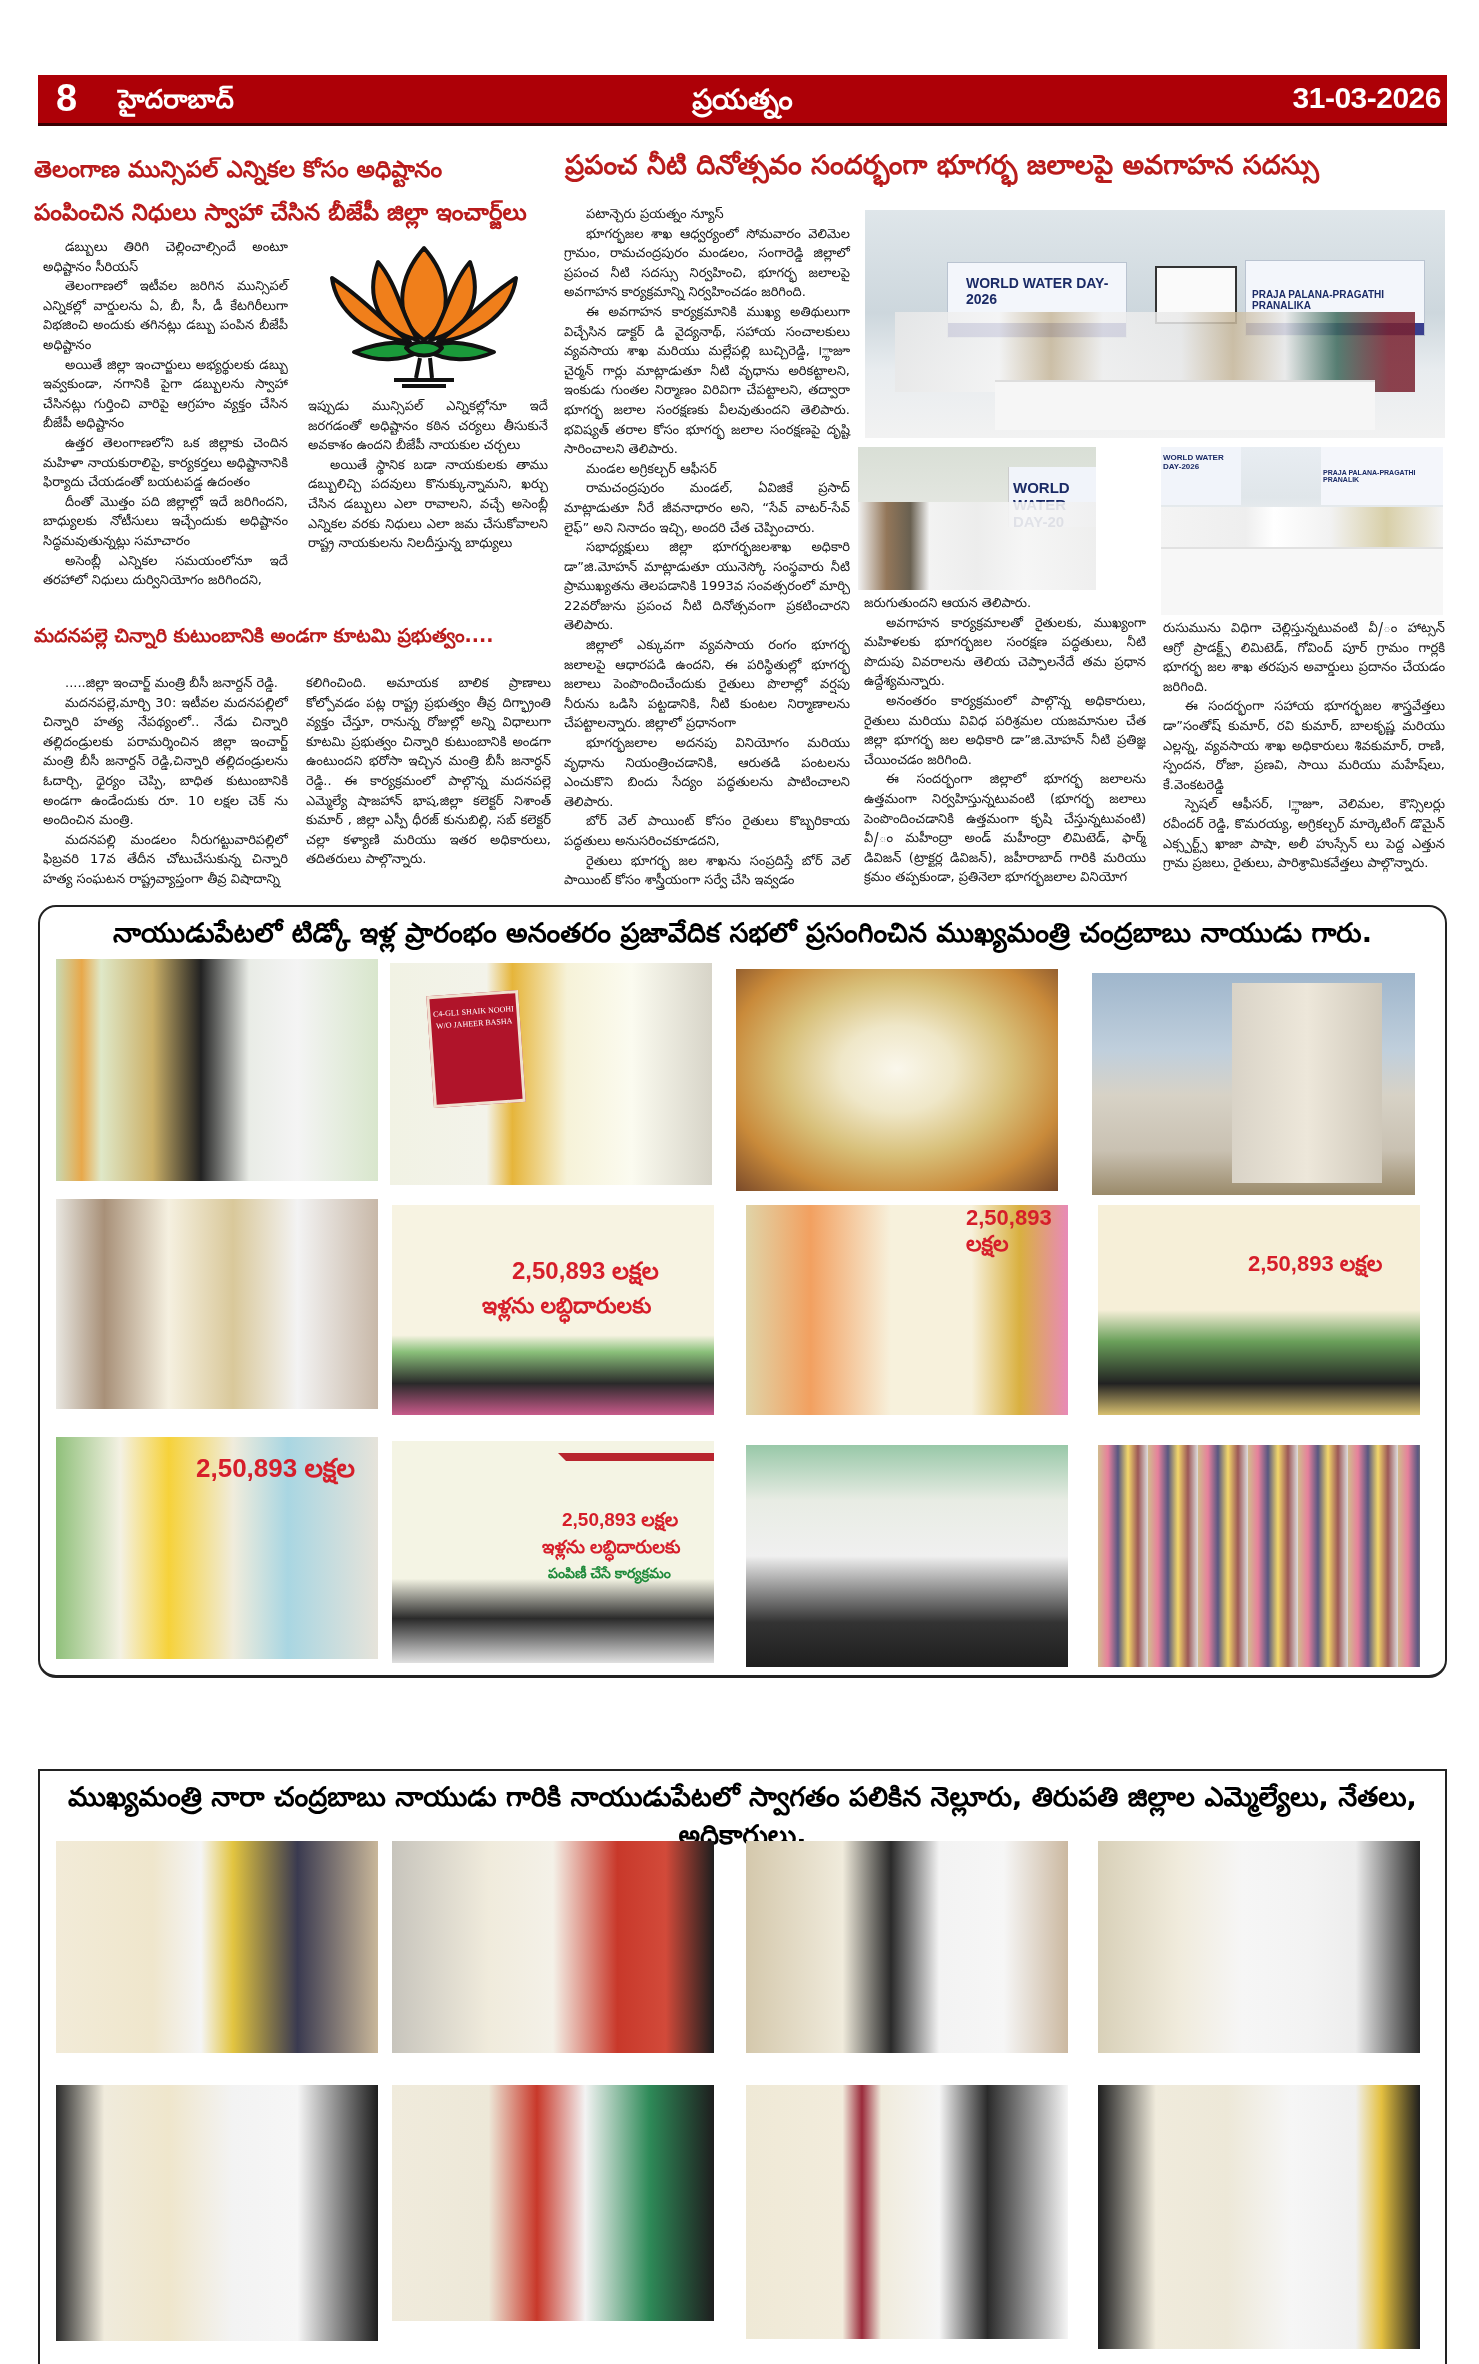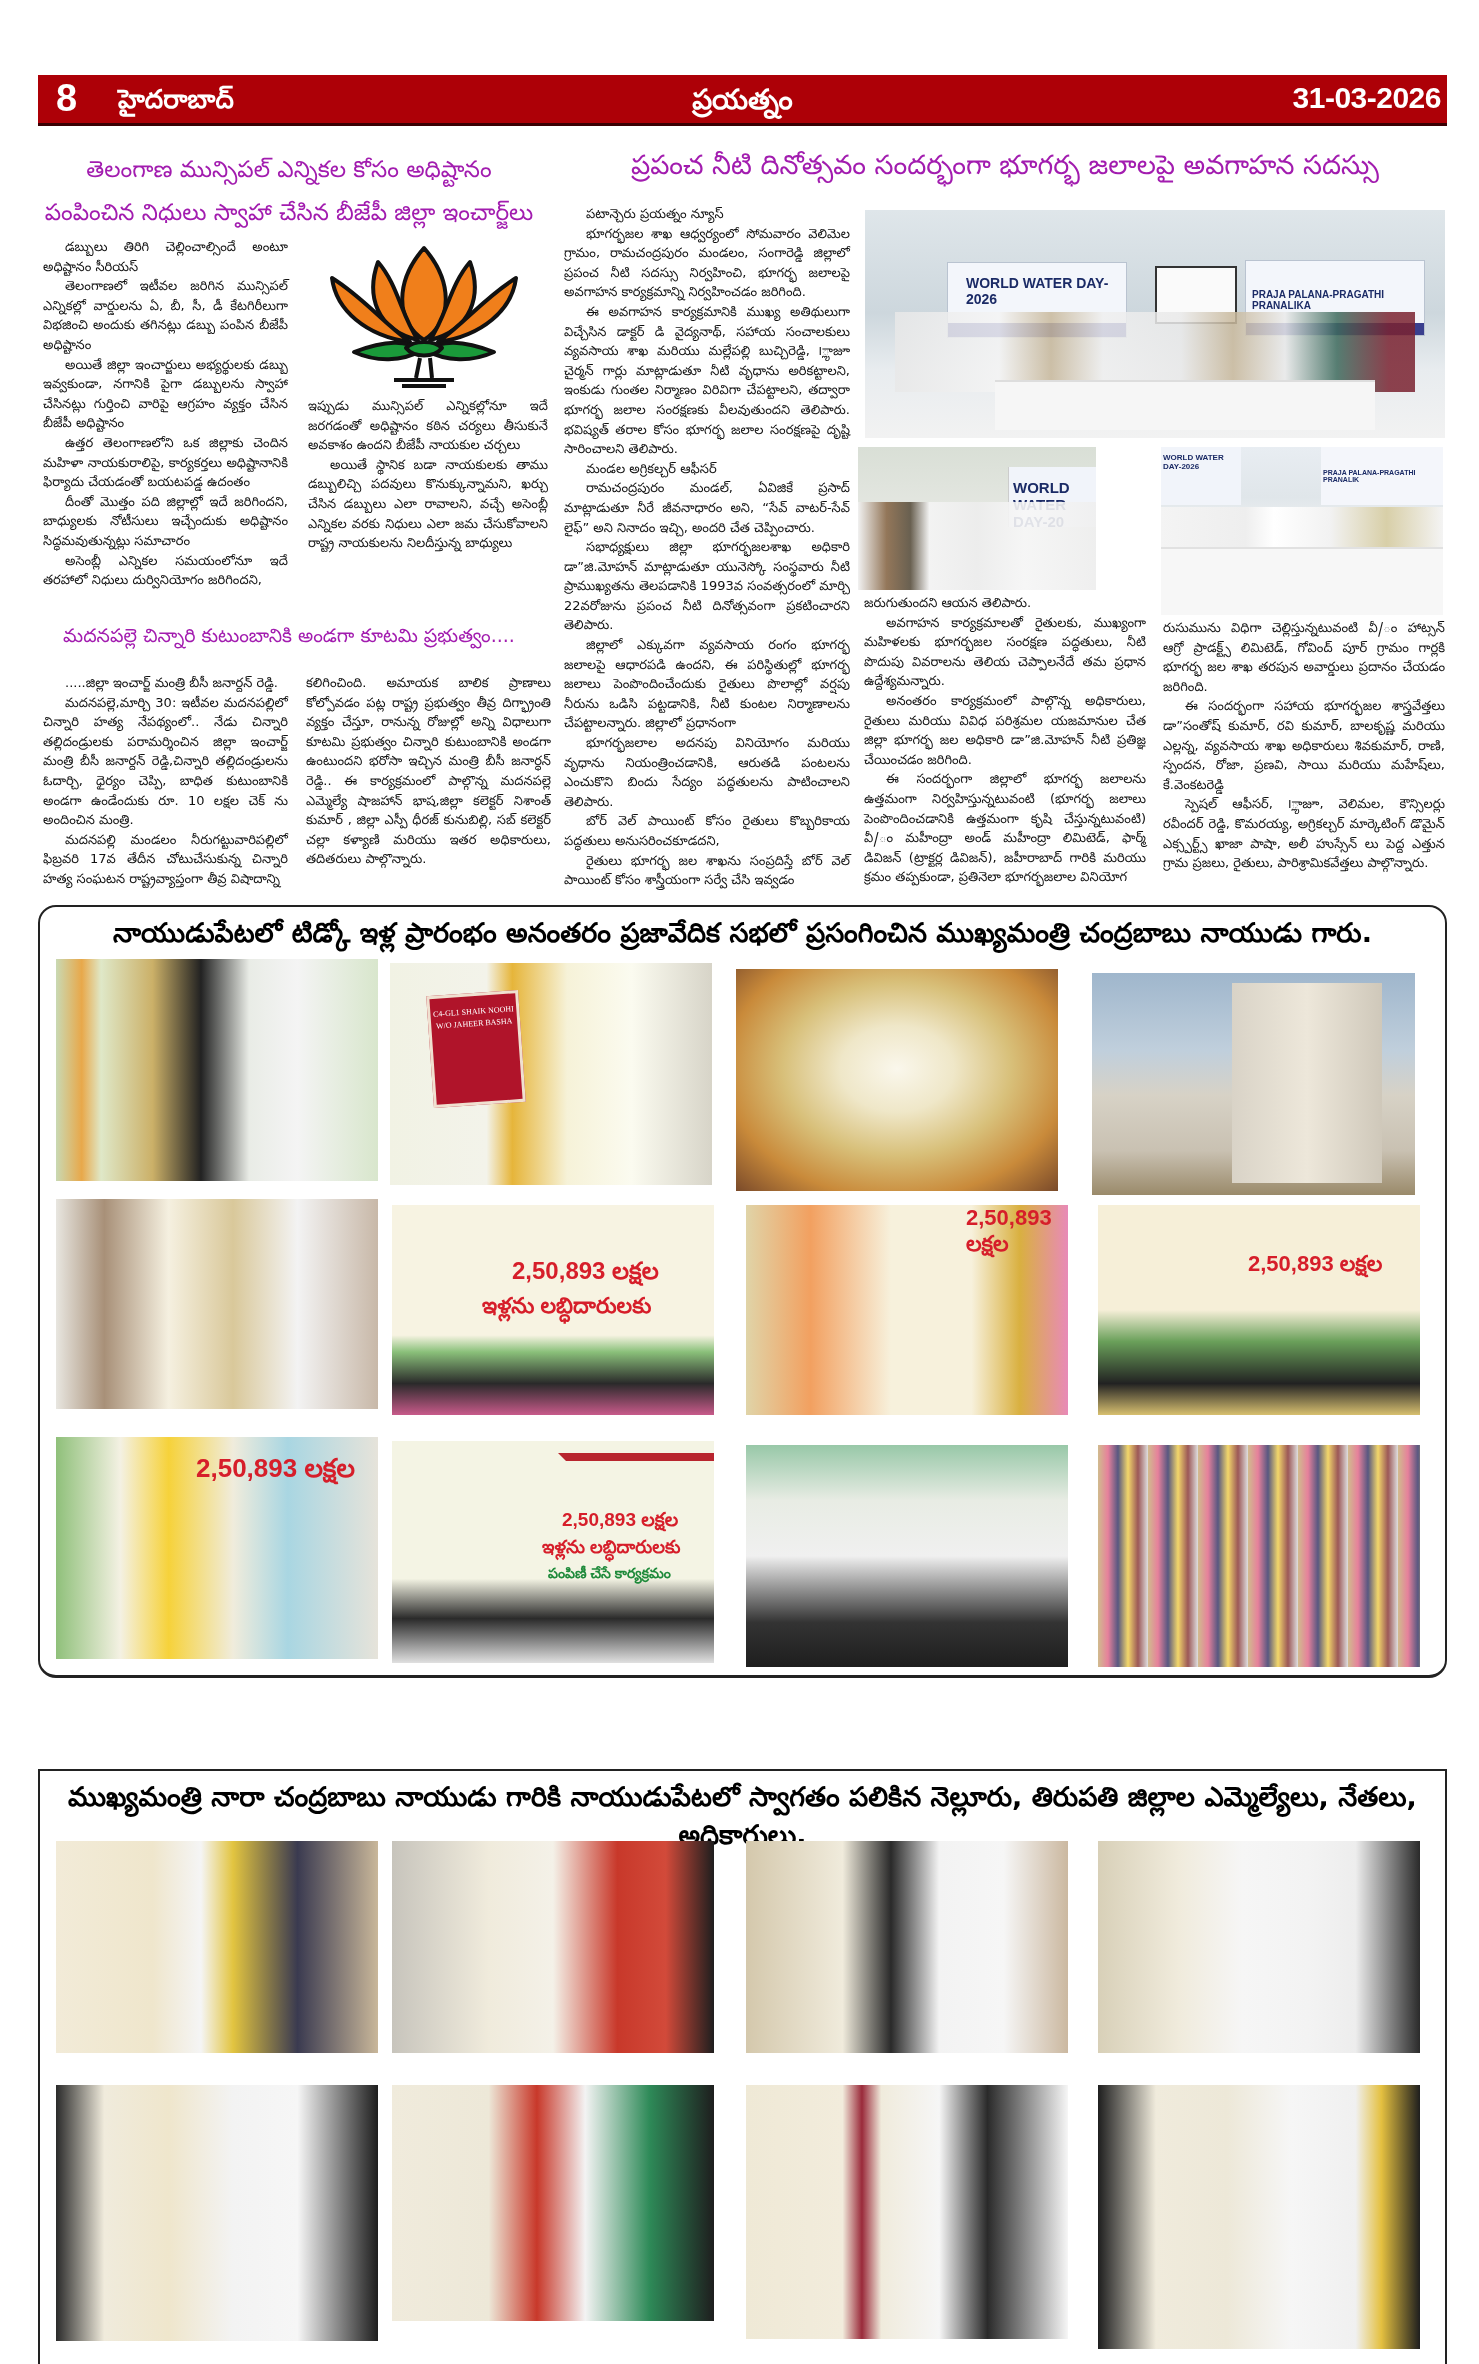--- a/index.html
+++ b/index.html
@@ -6,21 +6,21 @@
   body { width:1479px; height:2364px; position:relative; overflow:hidden;
          font-family:"DejaVu Sans", sans-serif; color:#111; }
   .abs { position:absolute; }
   .masthead { left:38px; top:75px; width:1409px; height:48px; background:#ad0007;
               border-bottom:3px solid #3a0003; color:#fff; }
   .mh-page { left:18px; top:2px; font-family:"Liberation Sans",sans-serif; font-weight:bold; font-size:38px; }
   .mh-city { left:56px; top:9px; font-weight:bold; font-size:26px;margin-left:24px; }
   .mh-name { left:0; width:100%; top:8px; text-align:center; font-weight:bold; font-size:28px; }
   .mh-date { right:6px; top:6px; font-family:"Liberation Sans",sans-serif; font-weight:bold; font-size:30px; letter-spacing:-0.5px; }
 
-  .headline { font-weight:normal; color:#a21caf; text-align:center; line-height:1.25; }
+  .headline { font-weight:bold; color:#b91c1c; text-align:left; line-height:1.25; }
   .body-text { font-size:13px; line-height:19.6px; text-align:justify; color:#111; }
   .body-text p { margin:0; text-indent:22px; }
   .body-text p.noind { text-indent:0; }
 
   .photo { background:#bcc2c8; overflow:hidden; }
   .banner-txt { position:absolute; font-family:"Liberation Sans",sans-serif; font-weight:bold; }
 
   .lotus { left:306px; top:240px; width:235px; height:150px; }
 
   .sect-box { border:2px solid #222; border-bottom-width:3px; background:#fff; }

